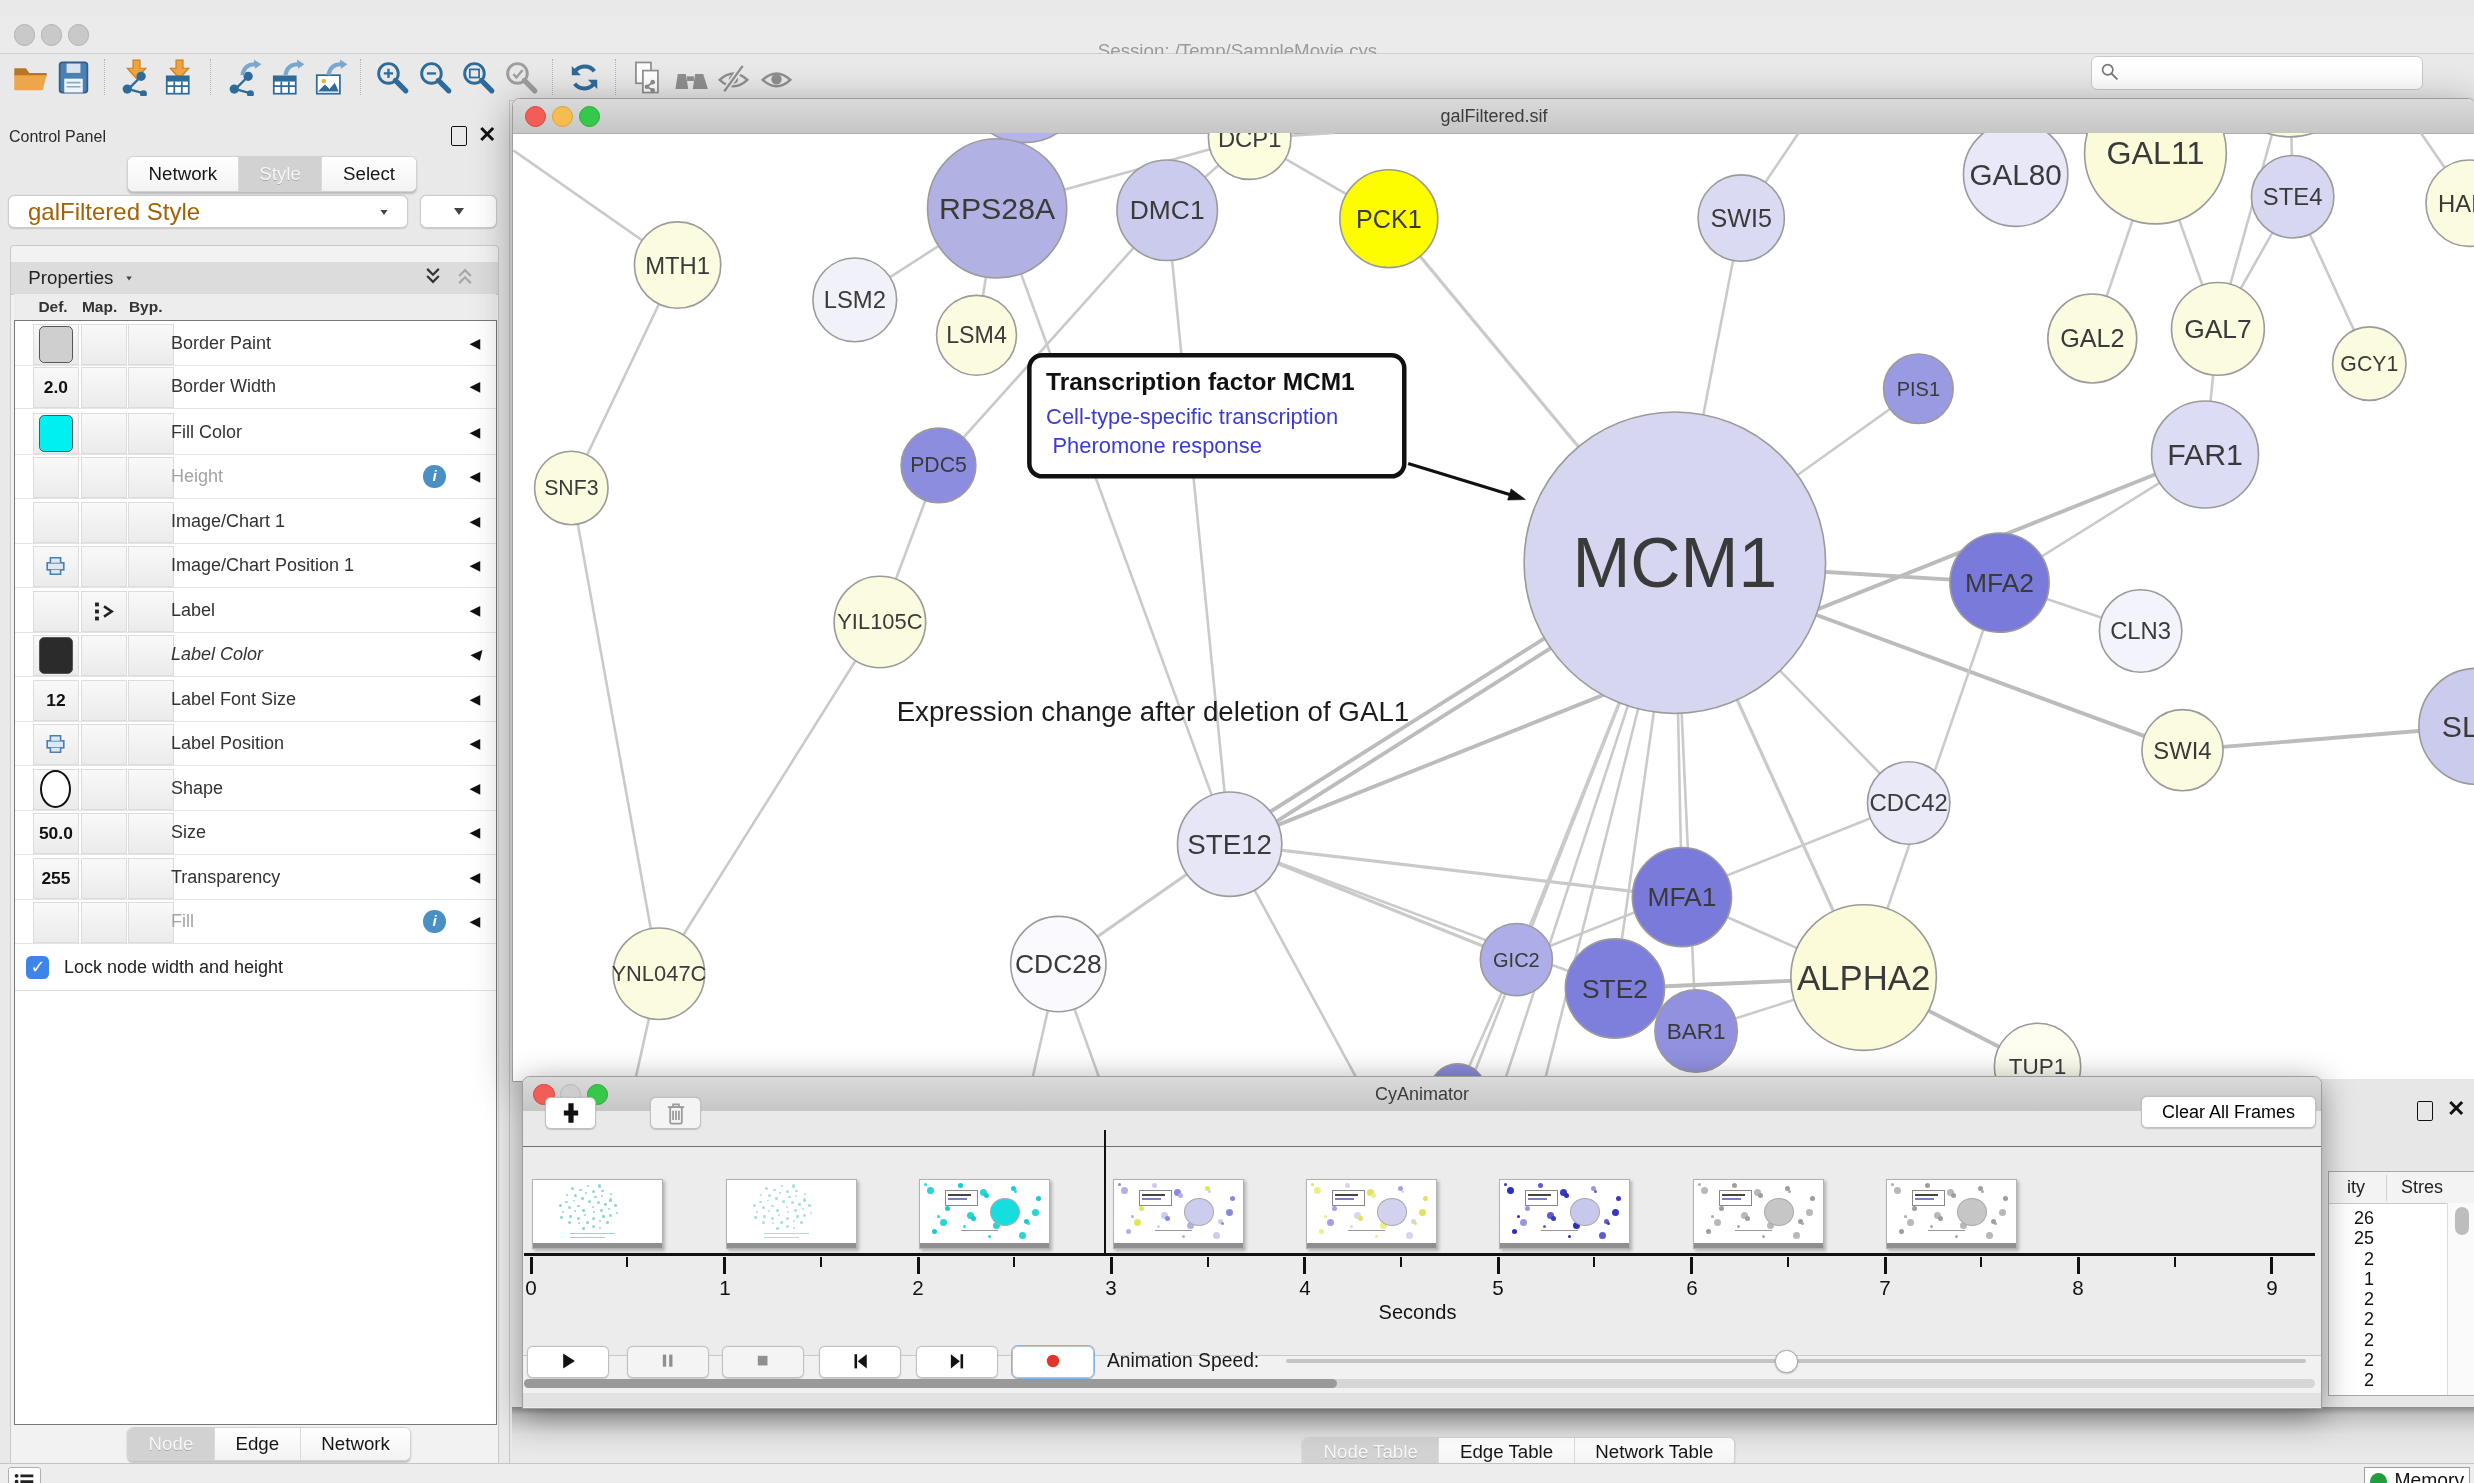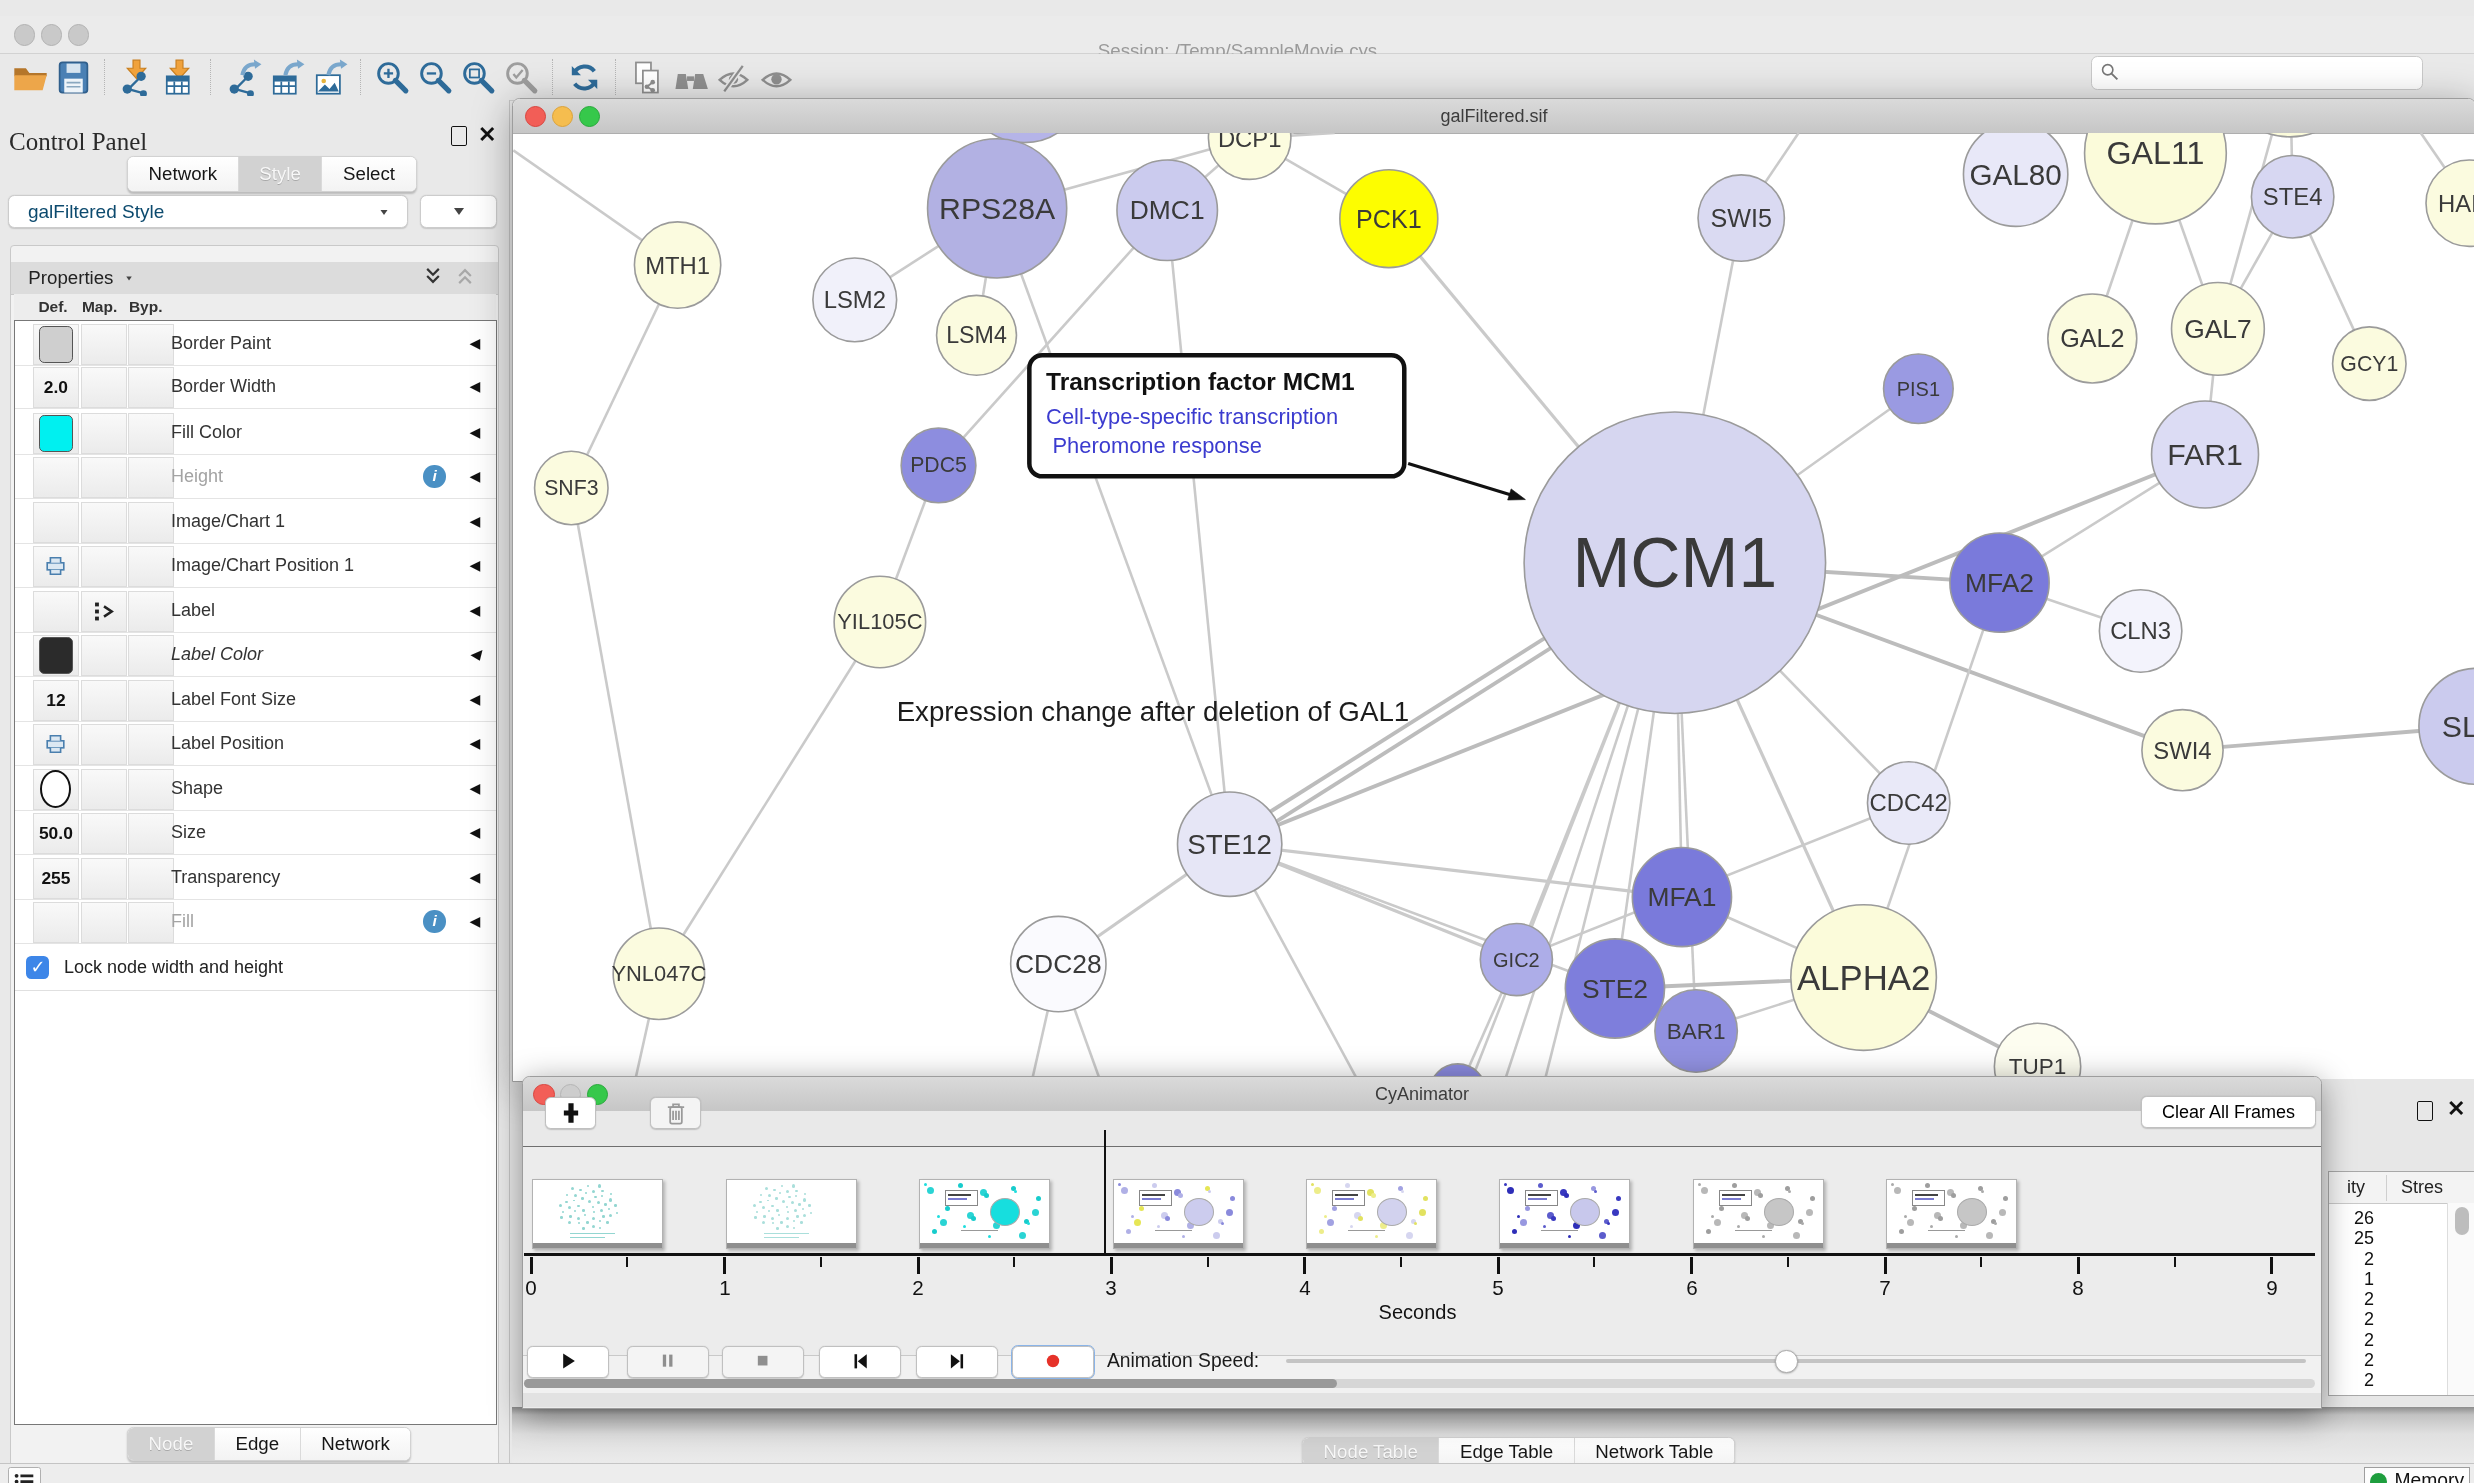--- a/index.html
+++ b/index.html
@@ -14,31 +14,31 @@
   #toolbar{left:0;top:38px;width:2475px;height:46px;background:#e9e9e9;border-bottom:0.6px solid #cfcfcf;
            display:flex;align-items:center;}
   .tb-btn{width:43px;height:40px;display:flex;align-items:center;justify-content:center;flex:0 0 auto;}
   .tb-sep{width:1.3px;height:36px;border-left:1.3px dotted #b5b5b5;margin:0 9px;flex:0 0 auto;}
   #search-box{left:2091px;top:40px;width:330px;height:32px;background:#fff;border:0.6px solid #c9c9c9;
               border-radius:6.4px;display:flex;align-items:center;}
   #search-input{border:0;outline:0;background:transparent;font-size:18px;width:277px;
                 font-family:"Liberation Sans",sans-serif;}
   
   #control-panel{left:0;top:84px;width:509px;height:1363px;background:#e9e9e9;border-right:0.6px solid #c6c6c6;}
-  #cp-title{left:9px;top:11.6px;font-size:25px;color:#2a2a2a;font-family:Liberation Serif, serif;}
+  #cp-title{left:9px;top:11.6px;font-size:16px;color:#2a2a2a;}
   .win-float{width:14px;height:18px;border:1.9px solid #111;border-radius:1.9px;}
   .win-close{font-size:22px;font-weight:bold;color:#111;line-height:19.3px;}
   .seg{display:flex;border-radius:6.4px;overflow:hidden;border:0.6px solid #d2d2d2;background:#fff;
        box-shadow:0 1.3px 1.9px rgba(0,0,0,.2);}
   .seg .tab{padding:0 20.6px;font-size:18.7px;color:#161616;background:linear-gradient(#ffffff,#f3f3f3);
             border-right:0.6px solid #dadada;display:flex;align-items:center;}
   .seg .tab:last-child{border-right:0;}
   .seg .tab.sel{background:#d2d2d2;color:#f7f7f7;text-shadow:0 0.6px 0.6px rgba(0,0,0,.2);}
   #style-select{left:7.7px;top:79px;width:398px;height:31px;background:#fff;border:0.6px solid #cccccc;
-     border-radius:6.4px;box-shadow:0 0.6px 1.3px rgba(0,0,0,.15);display:flex;align-items:center;font-size:19px;color:#0c4a6e;}
+     border-radius:6.4px;box-shadow:0 0.6px 1.3px rgba(0,0,0,.15);display:flex;align-items:center;font-size:24px;color:#a16207;}
   #style-menu-btn{left:420px;top:79px;width:75px;height:31px;background:#fff;border:0.6px solid #cccccc;
      border-radius:6.4px;box-shadow:0 0.6px 1.3px rgba(0,0,0,.15);display:flex;align-items:center;justify-content:center;}
   .caret{width:0;height:0;border-left:5.8px solid transparent;border-right:5.8px solid transparent;border-top:7.7px solid #444;}
   #props-panel{left:10.3px;top:129px;width:487px;height:1248px;background:#f2f2f2;border:0.6px solid #c9c9c9;border-radius:3.9px;}
   #props-header{left:0;top:0;width:100%;height:32px;background:#dcdcdc;border-bottom:0.6px solid #c9c9c9;
                 display:flex;align-items:center;font-size:18.7px;color:#222;}
   #props-cols{left:2.6px;top:32px;width:482px;height:26px;background:#ededed;font-size:15.5px;font-weight:bold;color:#333;}
   #props-list{left:2.6px;top:58px;width:481px;height:1103px;background:#fff;border:1.3px solid #777;}
   .prop-row{position:absolute;left:0;width:100%;height:44px;border-bottom:0.6px solid #e4e4e4;}
   .cellbox{position:absolute;top:2.6px;width:44px;height:39px;background:linear-gradient(#f9f9f9,#ebebeb);

